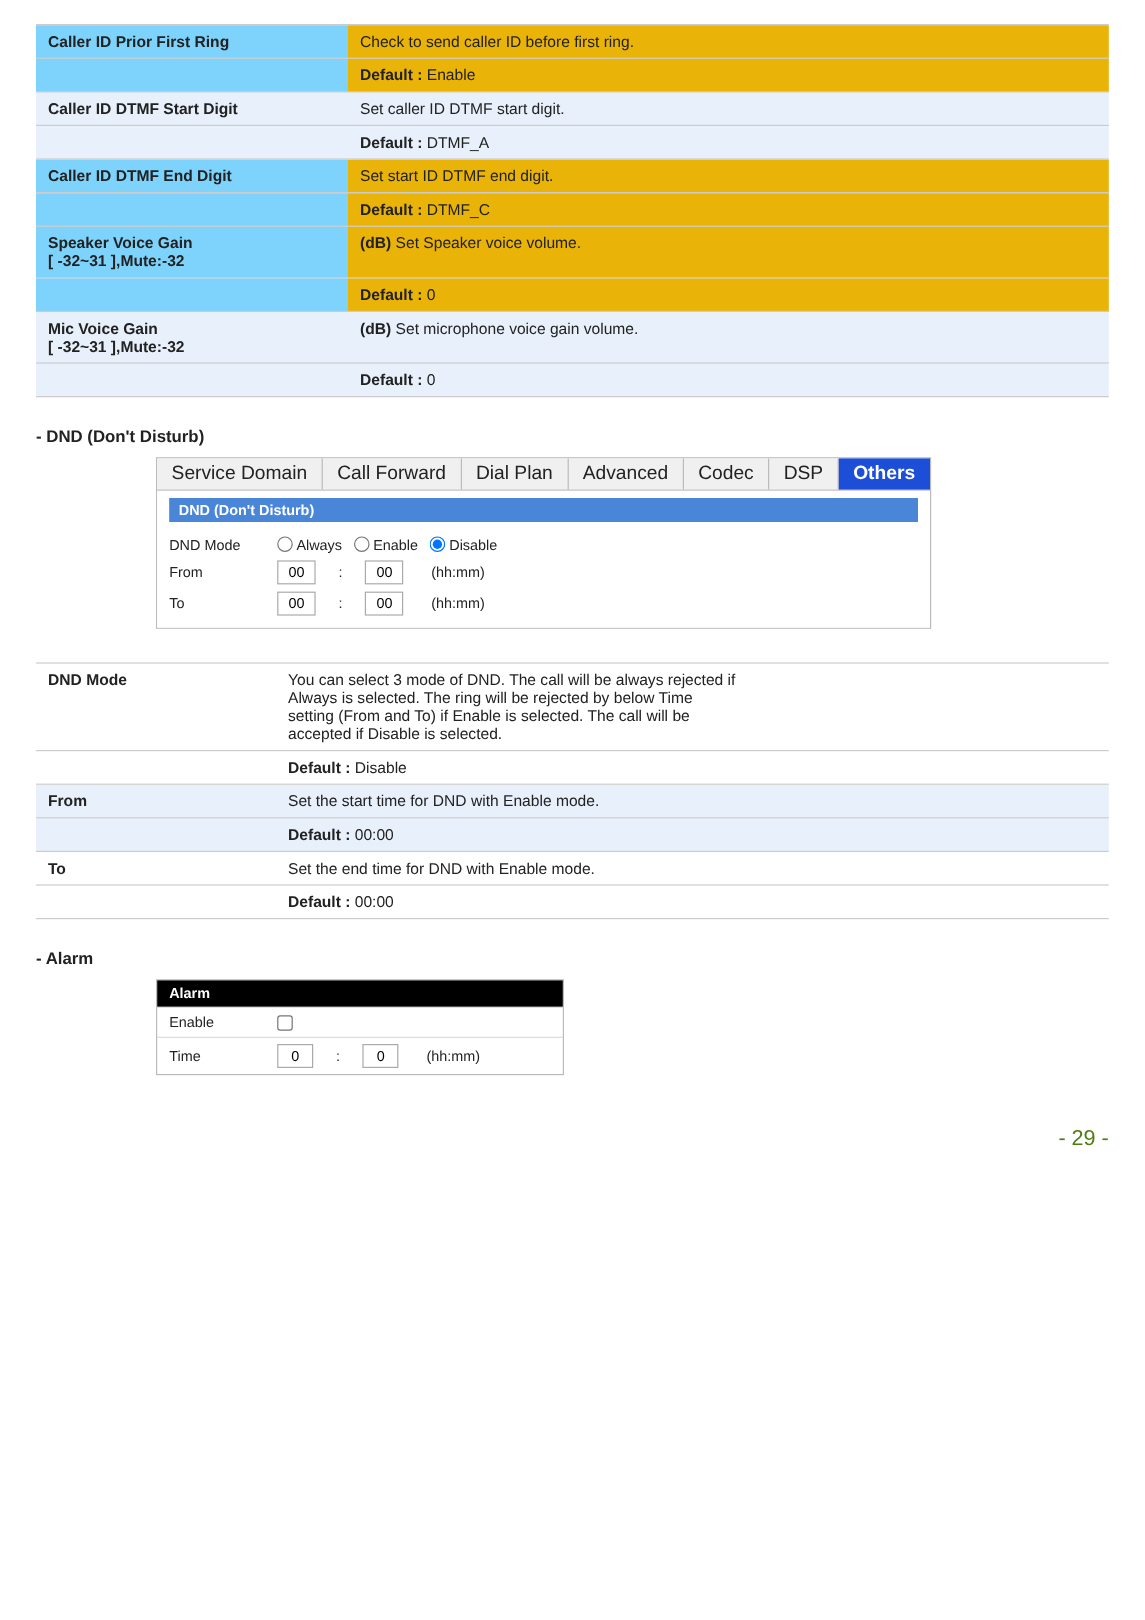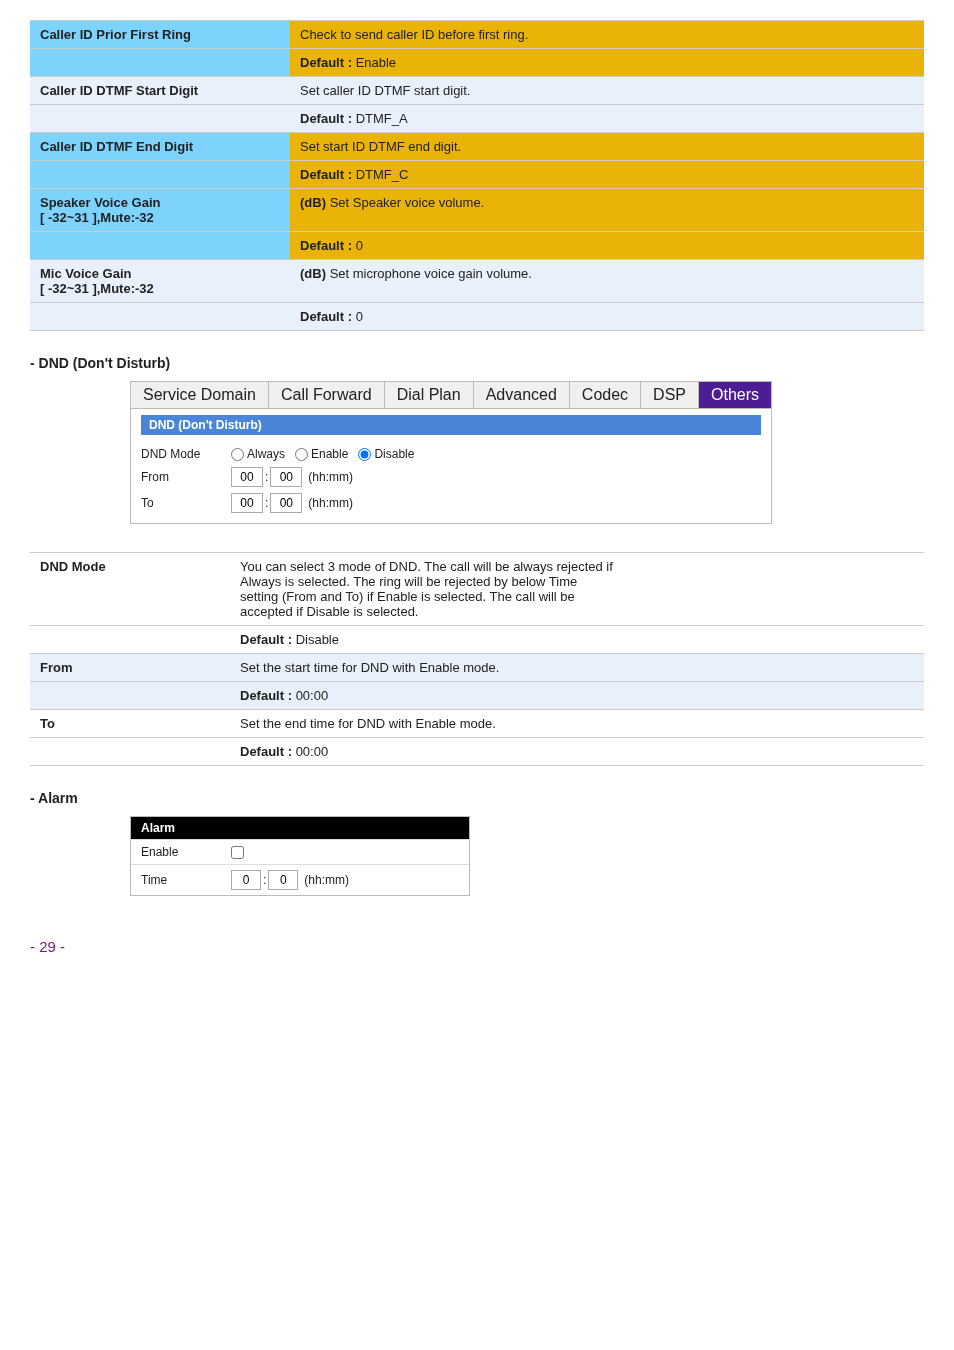--- a/index.html
+++ b/index.html
@@ -63,23 +63,23 @@
     }
     .tab-item {
       padding: 4px 12px;
       border-right: 1px solid #bbb;
       font-size: 16px;
       cursor: pointer;
       white-space: nowrap;
     }
     .tab-item:last-child { border-right: none; }
     .tab-item.active {
-      background: #4c1d95;
+      background: #1d4ed8;
       color: #fff;
-      font-weight: normal;
+      font-weight: bold;
     }
     .tab-content {
       padding: 6px 10px 10px 10px;
       background: #fff;
     }
     .tab-row {
       display: flex;
       align-items: center;
       margin-top: 6px;
     }
@@ -88,27 +88,27 @@
       font-size: 12px;
     }
     .radio-group {
       display: flex;
       gap: 10px;
       align-items: center;
       font-size: 12px;
     }
     .radio-group label {
       display: flex;
-      align-items: flex-end;
+      align-items: flex-start;
       gap: 3px;
     }
     .time-input {
       display: flex;
       align-items: center;
-      gap: 2px;
+      gap: 19px;
       font-size: 12px;
     }
     .time-input input {
       width: 32px;
       height: 20px;
       border: 1px solid #aaa;
       text-align: center;
       font-size: 12px;
     }
     .time-label { font-size: 12px; margin-left: 4px; }
@@ -148,24 +148,24 @@
       padding: 5px 10px;
       border-top: 1px solid #ddd;
       font-size: 12px;
     }
     .alarm-row:first-of-type { border-top: none; }
     .alarm-row-label { width: 90px; }
     .alarm-checkbox { margin-right: 4px; }
 
     
     .page-number {
-      text-align: left;
+      text-align: right;
       margin-top: 30px;
-      font-size: 15px;
-      color: #701a75;
+      font-size: 18px;
+      color: #4d7c0f;
     }
   </style>
 </head>
 <body>
 
 <table class="settings-table">
 
   <tbody>
       <tr>
     <td class="label-col">

